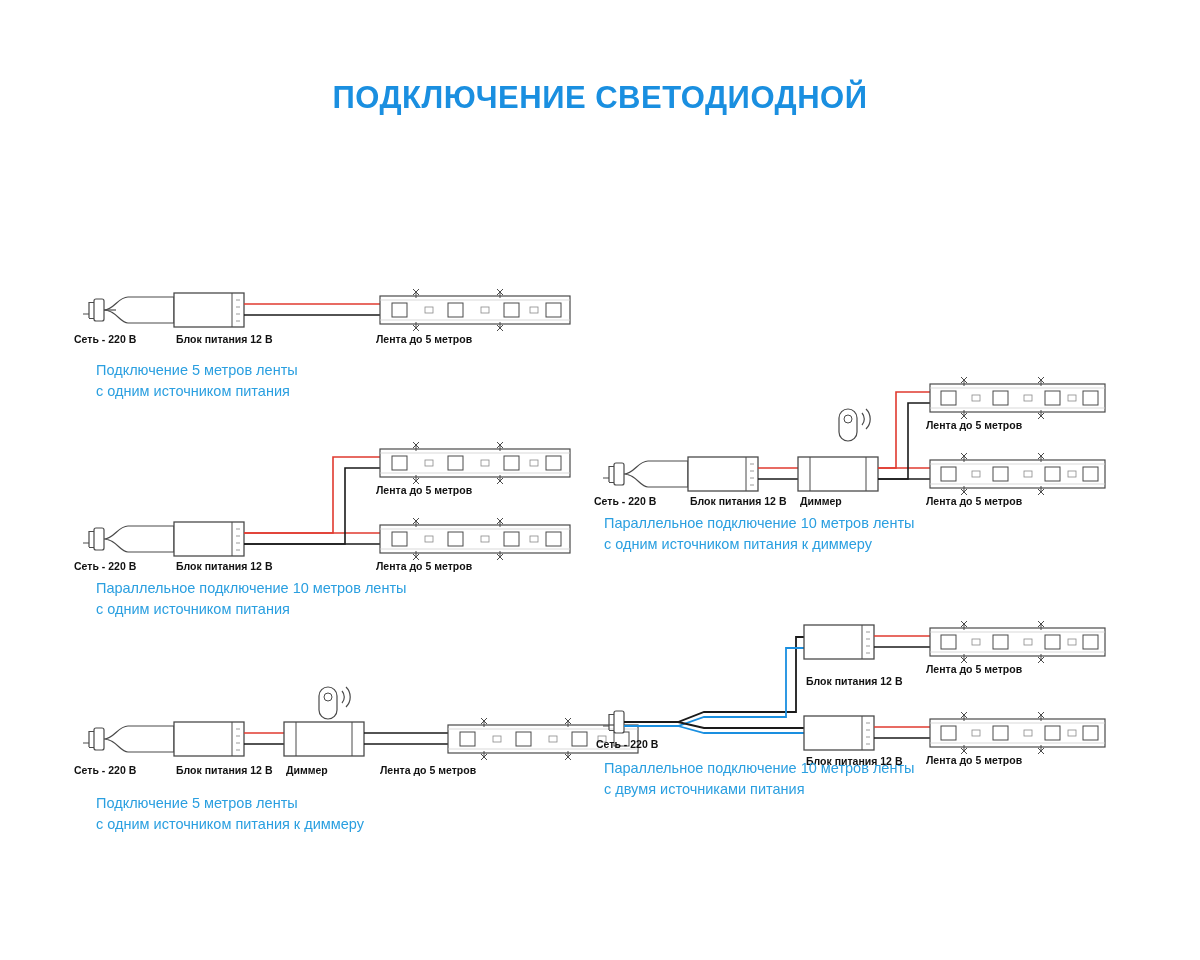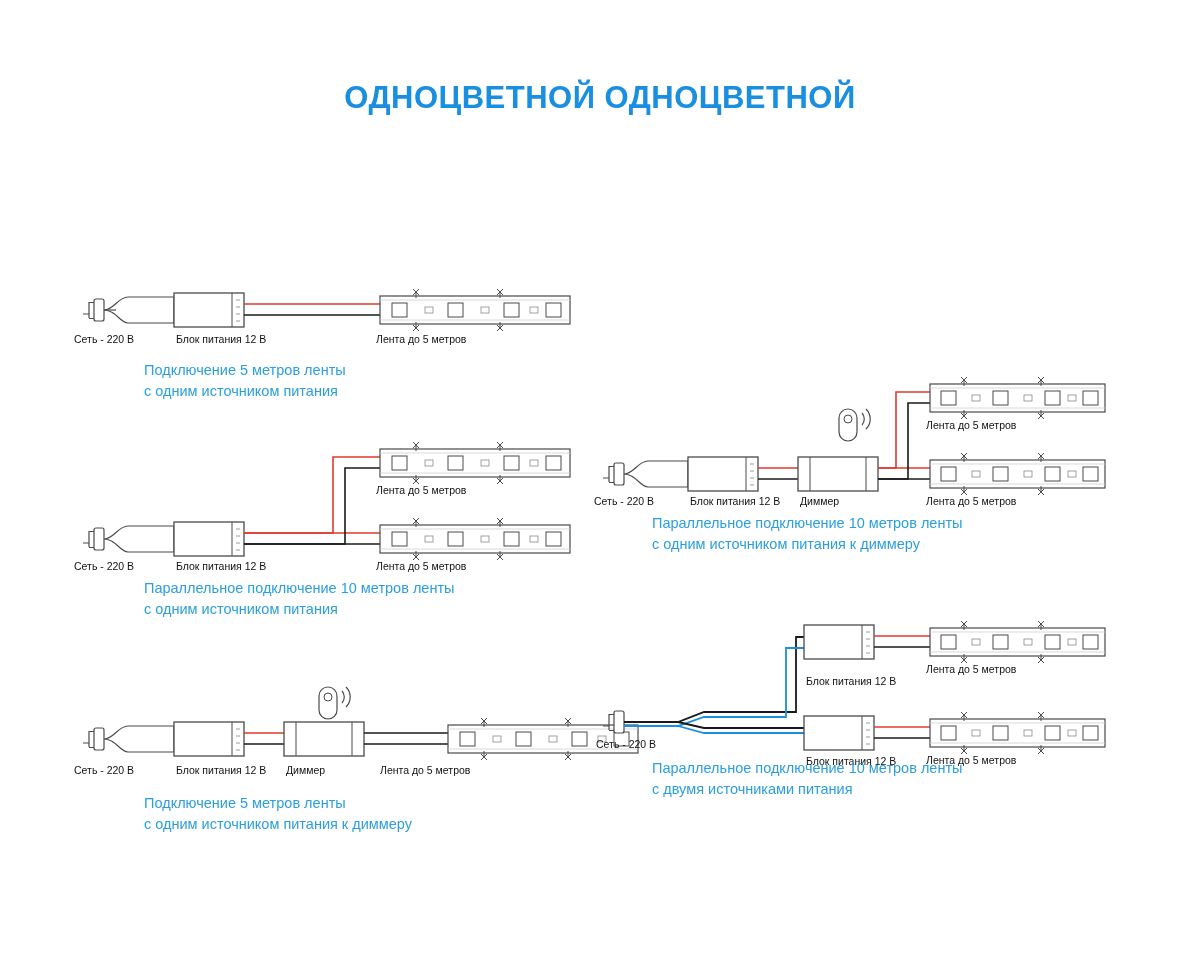--- a/index.html
+++ b/index.html
@@ -37,38 +37,37 @@
   
   .diagram {
     position: absolute;
   }
   .caption {
     position: absolute;
     color: #2a9fe0;
     font-size: 14.5px;
     line-height: 21px;
     white-space: pre-line;
-    margin-left: 48px;
   }
   .lbl {
     position: absolute;
     color: #111111;
     font-size: 10.5px;
-    font-weight: normal;
+    font-weight: bold;
     white-space: nowrap;
   }
   svg { display: block; overflow: visible; }
 </style>
 </head>
 <body>
 
 <div class="page">
 
   <div class="title">
-    <span class="l1">ОДНОЦВЕТНОЙ ОДНОЦВЕТНОЙ</span>
+    <span class="l1">ПОДКЛЮЧЕНИЕ СВЕТОДИОДНОЙ</span>
   </div>
 
   <div class="diagram" style="left:80px; top:285px; width:510px; height:60px;">
     <svg width="510" height="60" viewBox="0 0 510 60">
 
       <g stroke="#4a4a4a" fill="none" stroke-width="1.2">
         <path d="M9,25 L9,17 M9,25 L9,33 M9,29 L3,29" stroke-width="1.2"></path>
         <path d="M9,17.5 L15,17.5 M9,33.5 L15,33.5"></path>
         <rect x="14" y="14" width="10" height="22" rx="2" fill="#ffffff"></rect>
         <path d="M24,25 L36,25"></path>

